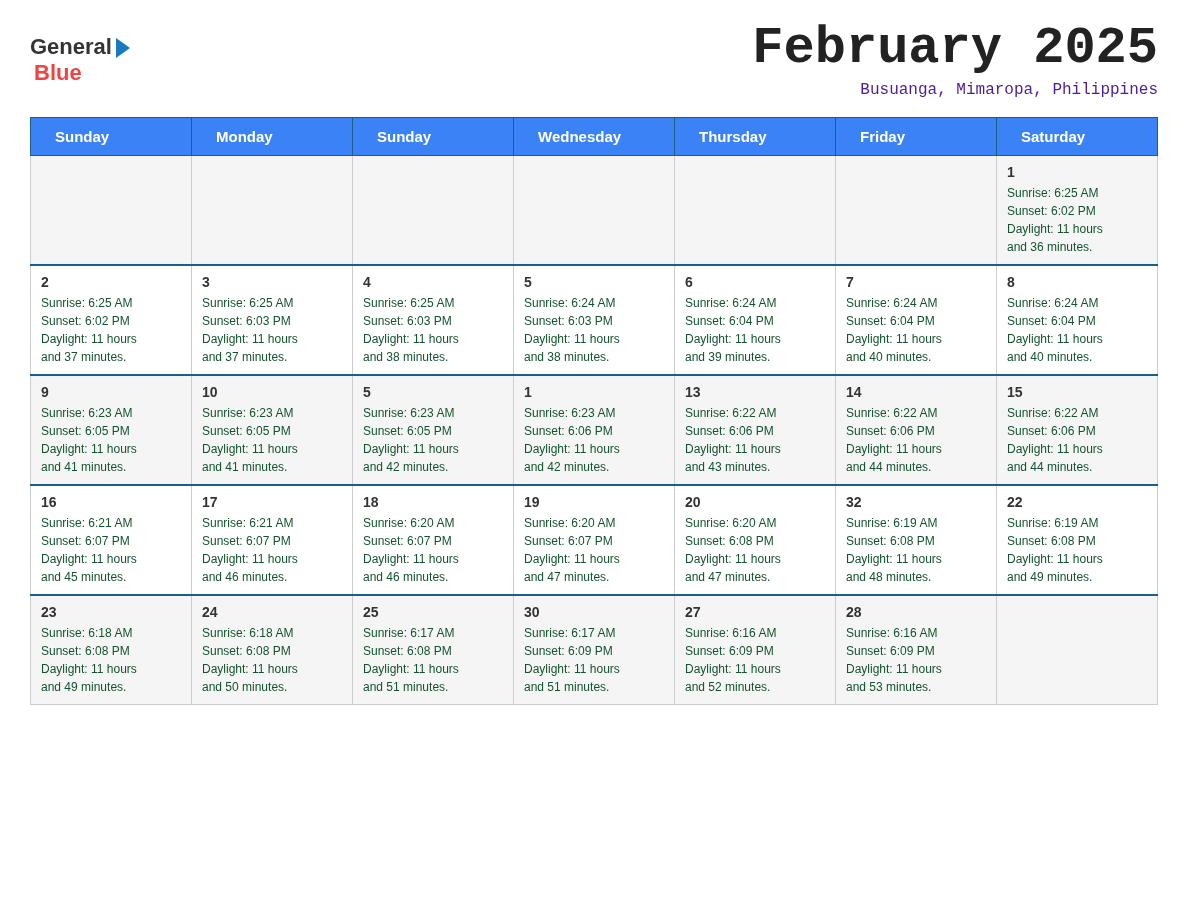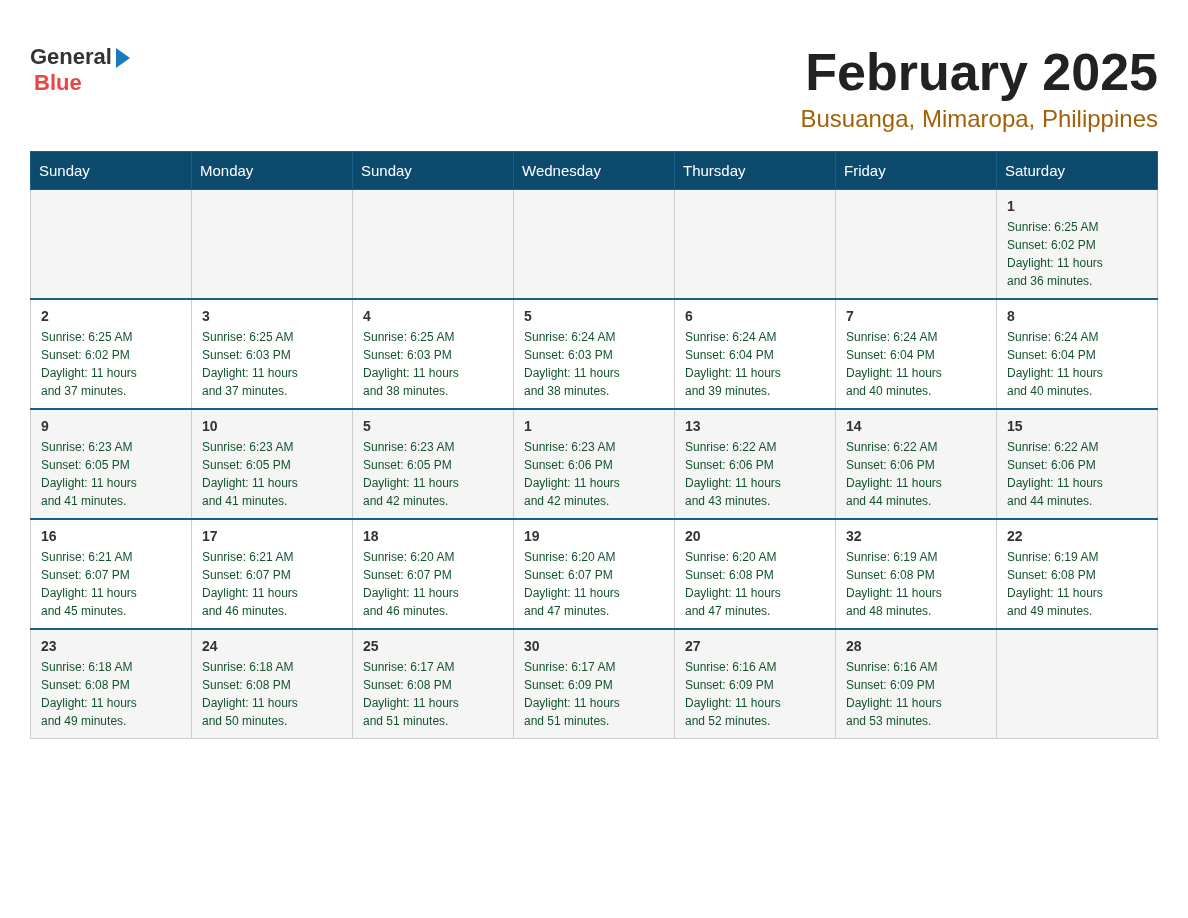--- a/index.html
+++ b/index.html
@@ -6,23 +6,22 @@
     body {
       font-family: Arial, sans-serif;
       background: #fff;
       width: 1188px;
       min-height: 918px;
       padding: 20px 30px;
     }
     .header {
       display: flex;
       justify-content: space-between;
-      align-items: flex-start;
+      align-items: center;
       margin-bottom: 18px;
-      margin-top: 24px;
     }
     .logo {
       display: flex;
       flex-direction: column;
       align-items: flex-start;
     }
     .logo-top {
       display: flex;
       align-items: center;
     }
@@ -41,42 +40,43 @@
       margin-top: 2px;
     }
     .logo-blue {
       font-size: 22px;
       font-weight: bold;
       color: #ef4444;
       margin-left: 4px;
     }
     .title-section {
       text-align: right;
+      font-family: Liberation Mono, monospace;
     }
     .month-title {
       font-size: 52px;
       font-weight: bold;
       color: #222;
       line-height: 1.1;
     }
     .location {
-      font-size: 24px;
-      color: #a16207;
+      font-size: 16px;
+      color: #4c1d95;
       margin-top: 4px;
     }
     .calendar-table {
       width: 100%;
       border-collapse: collapse;
     }
     .calendar-table th {
-      background-color: #0c4a6e;
+      background-color: #3b82f6;
       color: #fff;
       font-size: 15px;
-      font-weight: normal;
-      padding: 10px 8px;
+      font-weight: bold;
+      padding: 10px 24px;
       text-align: left;
       border: 1px solid #1a5f8a;
     }
     .calendar-table td {
       vertical-align: top;
       padding: 8px 10px;
       border: 1px solid #ccc;
       width: 14.28%;
       min-height: 100px;
       font-size: 12px;

